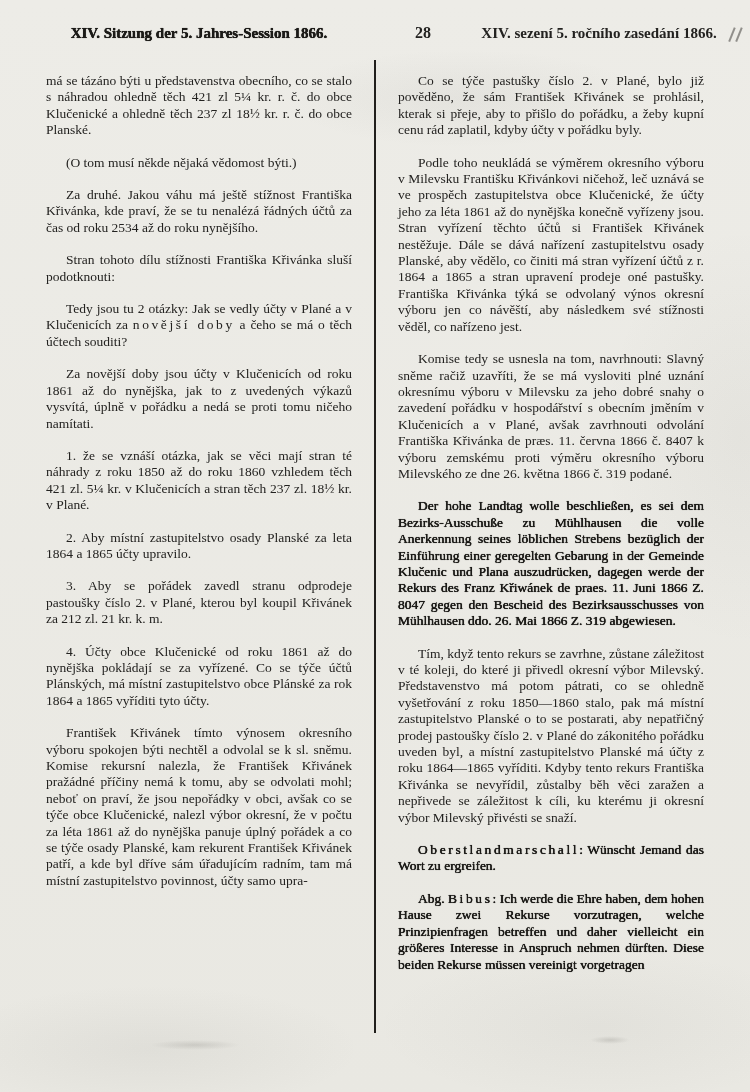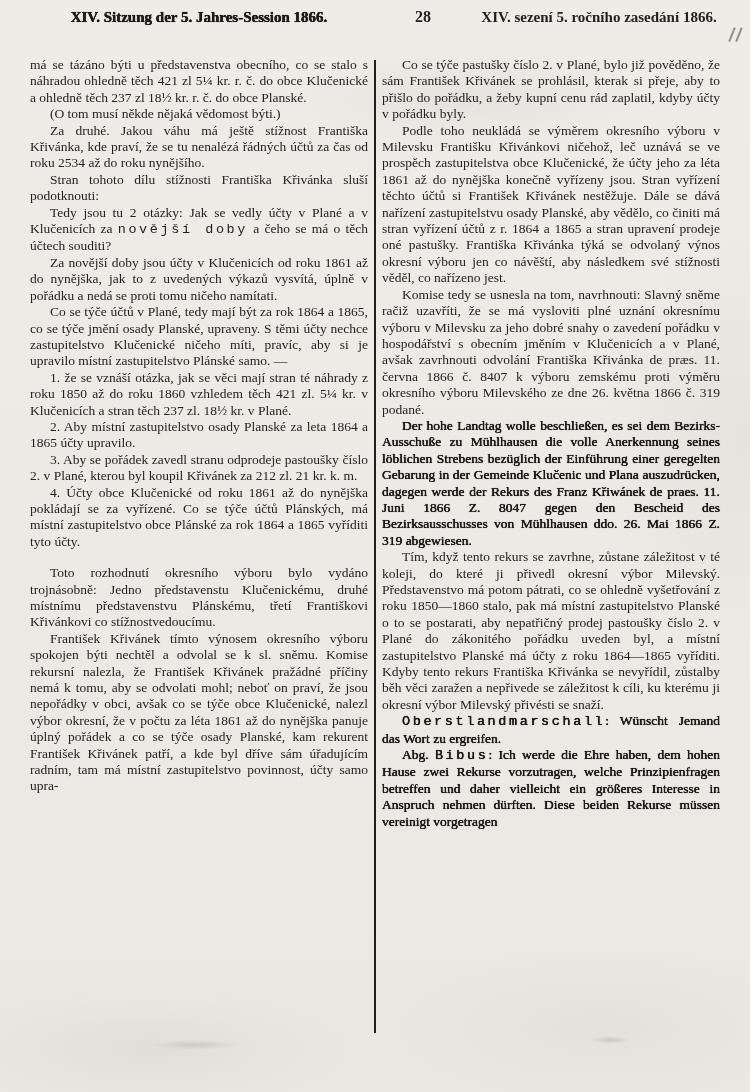--- a/index.html
+++ b/index.html
@@ -12,39 +12,39 @@
     position:relative; width:750px; height:1092px;
     color:#232220;
     background:
       radial-gradient(ellipse 260px 70px at 62% 9%, rgba(110,110,105,0.07), transparent 70%),
       radial-gradient(ellipse 300px 90px at 20% 96%, rgba(110,110,105,0.08), transparent 70%),
       radial-gradient(ellipse 320px 110px at 80% 94%, rgba(110,110,105,0.06), transparent 70%),
       radial-gradient(ellipse 200px 300px at 99% 40%, rgba(90,90,85,0.05), transparent 70%),
       linear-gradient(#edece7, #e9e8e2);
   }
   .header {
-    position:absolute; top:8px; left:30px; width:690px;
+    position:absolute; top:24px; left:30px; width:690px;
     display:flex; align-items:baseline;
     font-size:15px; font-weight:bold; white-space:nowrap;
   }
   .h-left  { width:338px; text-align:center; }
   .h-page  { width:110px; text-align:center; font-size:16px; }
   .h-right { flex:1; text-align:center; }
   .columns {
     position:absolute; top:57px; left:30px; width:690px;
     display:flex; align-items:flex-start;
   }
   .col { width:338px; font-size:13.5px; line-height:16.4px; text-align:justify; }
   .divider { width:2px; height:973px; background:#211f1c; margin:3px 6px 0 6px; }
-  .col p { margin:0; }
+  .col p { margin:16px; }
   .col p.ind { text-indent:20px; }
   .col p.gap { margin-top:15px; }
   
   .de { text-shadow:0 0 0.8px #1a1916, 0 0 0.4px #1a1916; color:#1c1b18; }
-  .sperr { letter-spacing:2.6px;font-family:Liberation Mono, monospace; }
+  .sperr { letter-spacing:2.6px; }
   
   .artifact { position:absolute; pointer-events:none; }
   .slashes { top:27px; left:727px; width:18px; height:16px; }
   .slashes:before, .slashes:after {
     content:""; position:absolute; top:0; width:1.6px; height:15px;
     background:rgba(70,68,64,0.55); transform:rotate(22deg);
   }
   .slashes:before { left:4px; } .slashes:after { left:11px; }
   .smudge1 { top:1040px; left:150px; width:90px; height:10px;
     background:radial-gradient(ellipse, rgba(100,98,92,0.18), transparent 70%); }
@@ -63,26 +63,24 @@
   </div>
 
   <div class="columns">
     <div class="col">
         <p class=""><span>má se tázáno býti u představenstva obecního, co se stalo s náhradou ohledně těch 421 zl 5¼ kr. r. č. do obce Klučenické a ohledně těch 237 zl 18½ kr. r. č. do obce Planské.</span></p>
         <p class="ind "><span>(O tom musí někde nějaká vědomost býti.)</span></p>
         <p class="ind "><span>Za druhé. Jakou váhu má ještě stížnost Františka Křivánka, kde praví, že se tu nenalézá řádných účtů za čas od roku 2534 až do roku nynějšího.</span></p>
         <p class="ind "><span>Stran tohoto dílu stížnosti Františka Křivánka sluší podotknouti:</span></p>
         <p class="ind "><span>Tedy jsou tu 2 otázky: Jak se vedly účty v Plané a v Klučenicích za </span><span class="sperr">novější doby</span><span> a čeho se má o těch účtech souditi?</span></p>
         <p class="ind "><span>Za novější doby jsou účty v Klučenicích od roku 1861 až do nynějška, jak to z uvedených výkazů vysvítá, úplně v pořádku a nedá se proti tomu ničeho namítati.</span></p>
-        <p class="ind "><span>Co se týče účtů v Plané, tedy mají být za rok 1864 a 1865, co se týče jmění osady Planské, upraveny. S těmi účty nechce zastupitelstvo Klučenické ničeho míti, pravíc, aby si je upravilo místní zastupitelstvo Plánské samo. —</span></p>
         <p class="ind "><span>1. že se vznáší otázka, jak se věci mají stran té náhrady z roku 1850 až do roku 1860 vzhledem těch 421 zl. 5¼ kr. v Klučenicích a stran těch 237 zl. 18½ kr. v Plané.</span></p>
         <p class="ind "><span>2. Aby místní zastupitelstvo osady Planské za leta 1864 a 1865 účty upravilo.</span></p>
         <p class="ind "><span>3. Aby se pořádek zavedl stranu odprodeje pastoušky číslo 2. v Plané, kterou byl koupil Křivánek za 212 zl. 21 kr. k. m.</span></p>
         <p class="ind "><span>4. Účty obce Klučenické od roku 1861 až do nynějška pokládají se za vyřízené. Co se týče účtů Plánských, má místní zastupitelstvo obce Plánské za rok 1864 a 1865 vyříditi tyto účty.</span></p>
-        <p class="ind gap"><span>Toto rozhodnutí okresního výboru bylo vydáno trojnásobně: Jedno představenstu Klučenickému, druhé místnímu představenstvu Plánskému, třetí Františkovi Křivánkovi co stížnostvedoucímu.</span></p>
         <p class="ind "><span>František Křivánek tímto výnosem okresního výboru spokojen býti nechtěl a odvolal se k sl. sněmu. Komise rekursní nalezla, že František Křivánek pražádné příčiny nemá k tomu, aby se odvolati mohl; neboť on praví, že jsou nepořádky v obci, avšak co se týče obce Klučenické, nalezl výbor okresní, že v počtu za léta 1861 až do nynějška panuje úplný pořádek a co se týče osady Planské, kam rekurent František Křivánek patří, a kde byl dříve sám úřadujícím radním, tam má místní zastupitelstvo povinnost, účty samo upra-</span></p>
       </div>
     <div class="divider"></div>
     <div class="col">
         <p class="ind "><span>Co se týče pastušky číslo 2. v Plané, bylo již pověděno, že sám František Křivánek se prohlásil, kterak si přeje, aby to přišlo do pořádku, a žeby kupní cenu rád zaplatil, kdyby účty v pořádku byly.</span></p>
         <p class="ind "><span>Podle toho neukládá se výměrem okresního výboru v Milevsku Františku Křivánkovi ničehož, leč uznává se ve prospěch zastupitelstva obce Klučenické, že účty jeho za léta 1861 až do nynějška konečně vyřízeny jsou. Stran vyřízení těchto účtů si František Křivánek nestěžuje. Dále se dává nařízení zastupitelstvu osady Planské, aby vědělo, co činiti má stran vyřízení účtů z r. 1864 a 1865 a stran upravení prodeje oné pastušky. Františka Křivánka týká se odvolaný výnos okresní výboru jen co návěští, aby následkem své stížnosti věděl, co nařízeno jest.</span></p>
         <p class="ind "><span>Komise tedy se usnesla na tom, navrhnouti: Slavný sněme račiž uzavříti, že se má vysloviti plné uznání okresnímu výboru v Milevsku za jeho dobré snahy o zavedení pořádku v hospodářství s obecním jměním v Klučenicích a v Plané, avšak zavrhnouti odvolání Františka Křivánka de præs. 11. června 1866 č. 8407 k výboru zemskému proti výměru okresního výboru Milevského ze dne 26. května 1866 č. 319 podané.</span></p>
         <p class="ind de "><span>Der hohe Landtag wolle beschließen, es sei dem Bezirks-Ausschuße zu Mühlhausen die volle Anerkennung seines löblichen Strebens bezüglich der Einführung einer geregelten Gebarung in der Gemeinde Klučenic und Plana auszudrücken, dagegen werde der Rekurs des Franz Křiwánek de praes. 11. Juni 1866 Z. 8047 gegen den Bescheid des Bezirksausschusses von Mühlhausen ddo. 26. Mai 1866 Z. 319 abgewiesen.</span></p>
         <p class="ind "><span>Tím, když tento rekurs se zavrhne, zůstane záležitost v té koleji, do které ji přivedl okresní výbor Milevský. Představenstvo má potom pátrati, co se ohledně vyšetřování z roku 1850—1860 stalo, pak má místní zastupitelstvo Planské o to se postarati, aby nepatřičný prodej pastoušky číslo 2. v Plané do zákonitého pořádku uveden byl, a místní zastupitelstvo Planské má účty z roku 1864—1865 vyříditi. Kdyby tento rekurs Františka Křivánka se nevyřídil, zůstalby běh věci zaražen a nepřivede se záležitost k cíli, ku kterému ji okresní výbor Milevský přivésti se snaží.</span></p>
         <p class="ind de "><span class="sperr">Oberstlandmarschall</span><span>: Wünscht Jemand das Wort zu ergreifen.</span></p>

